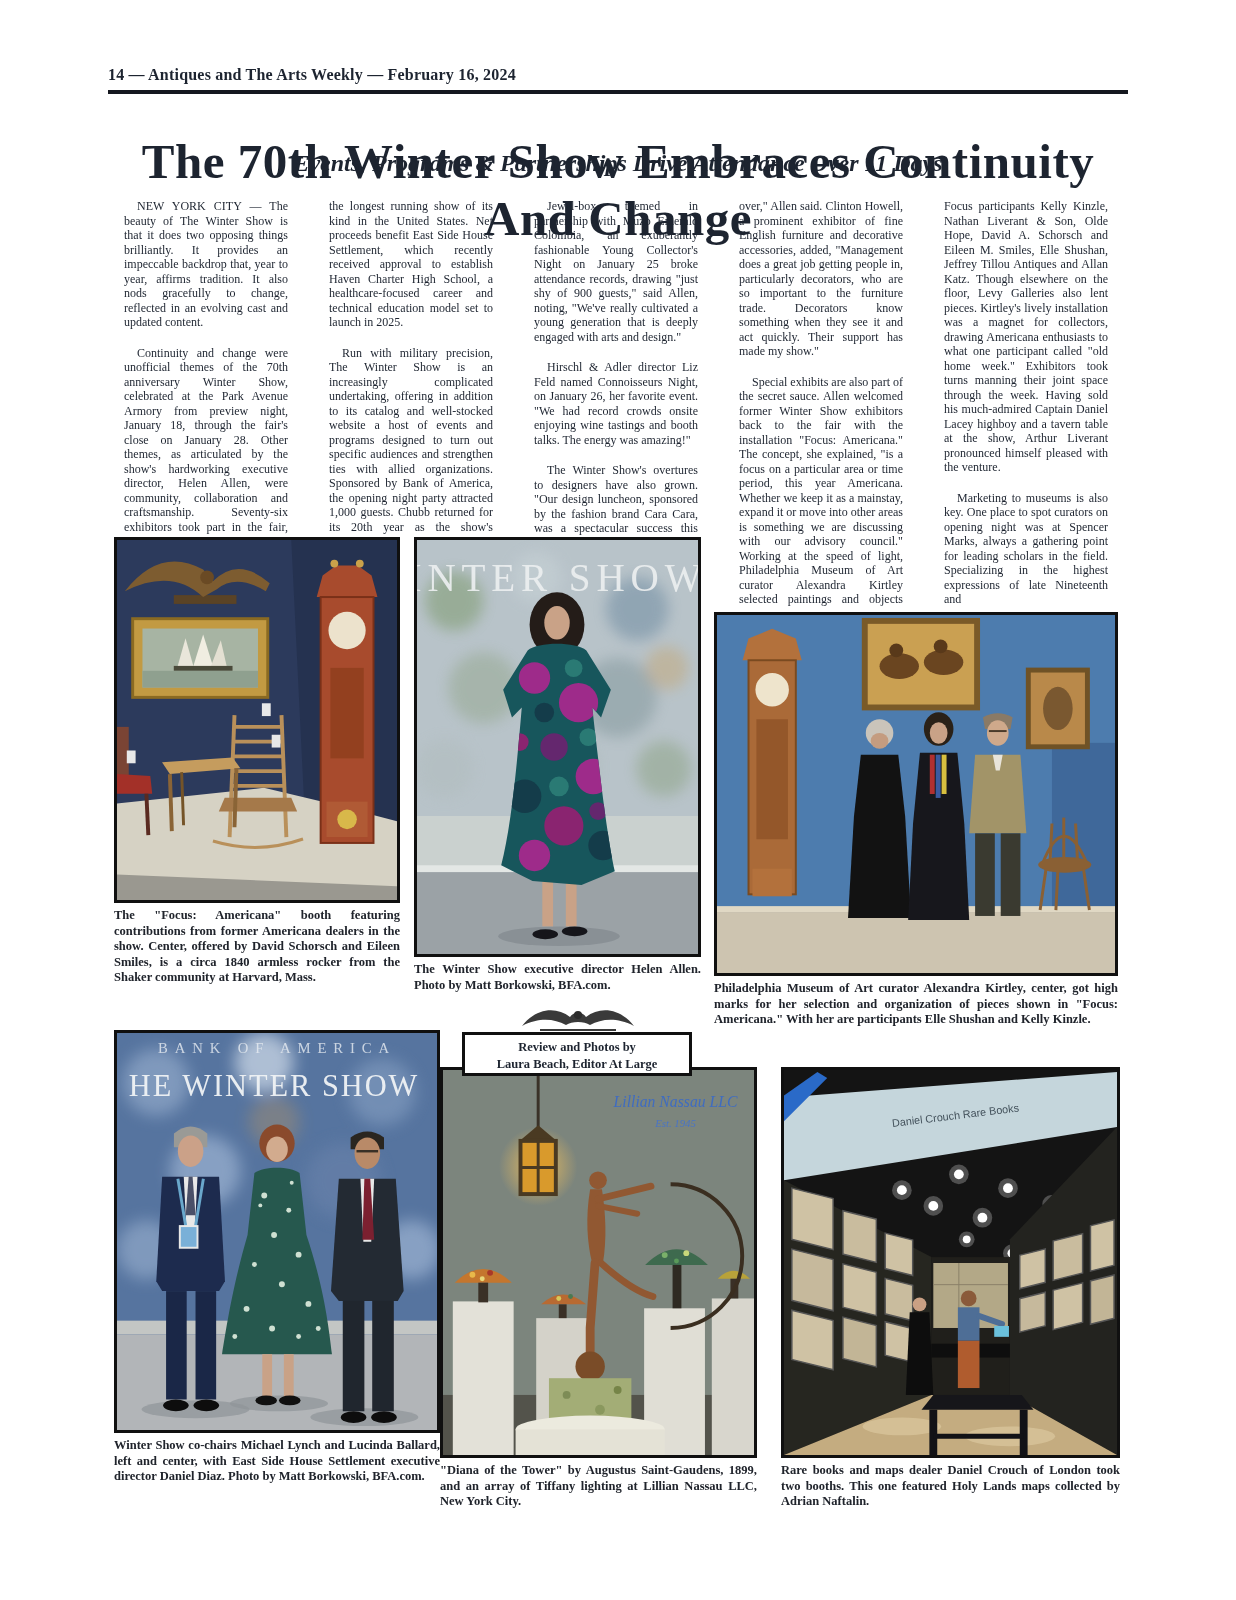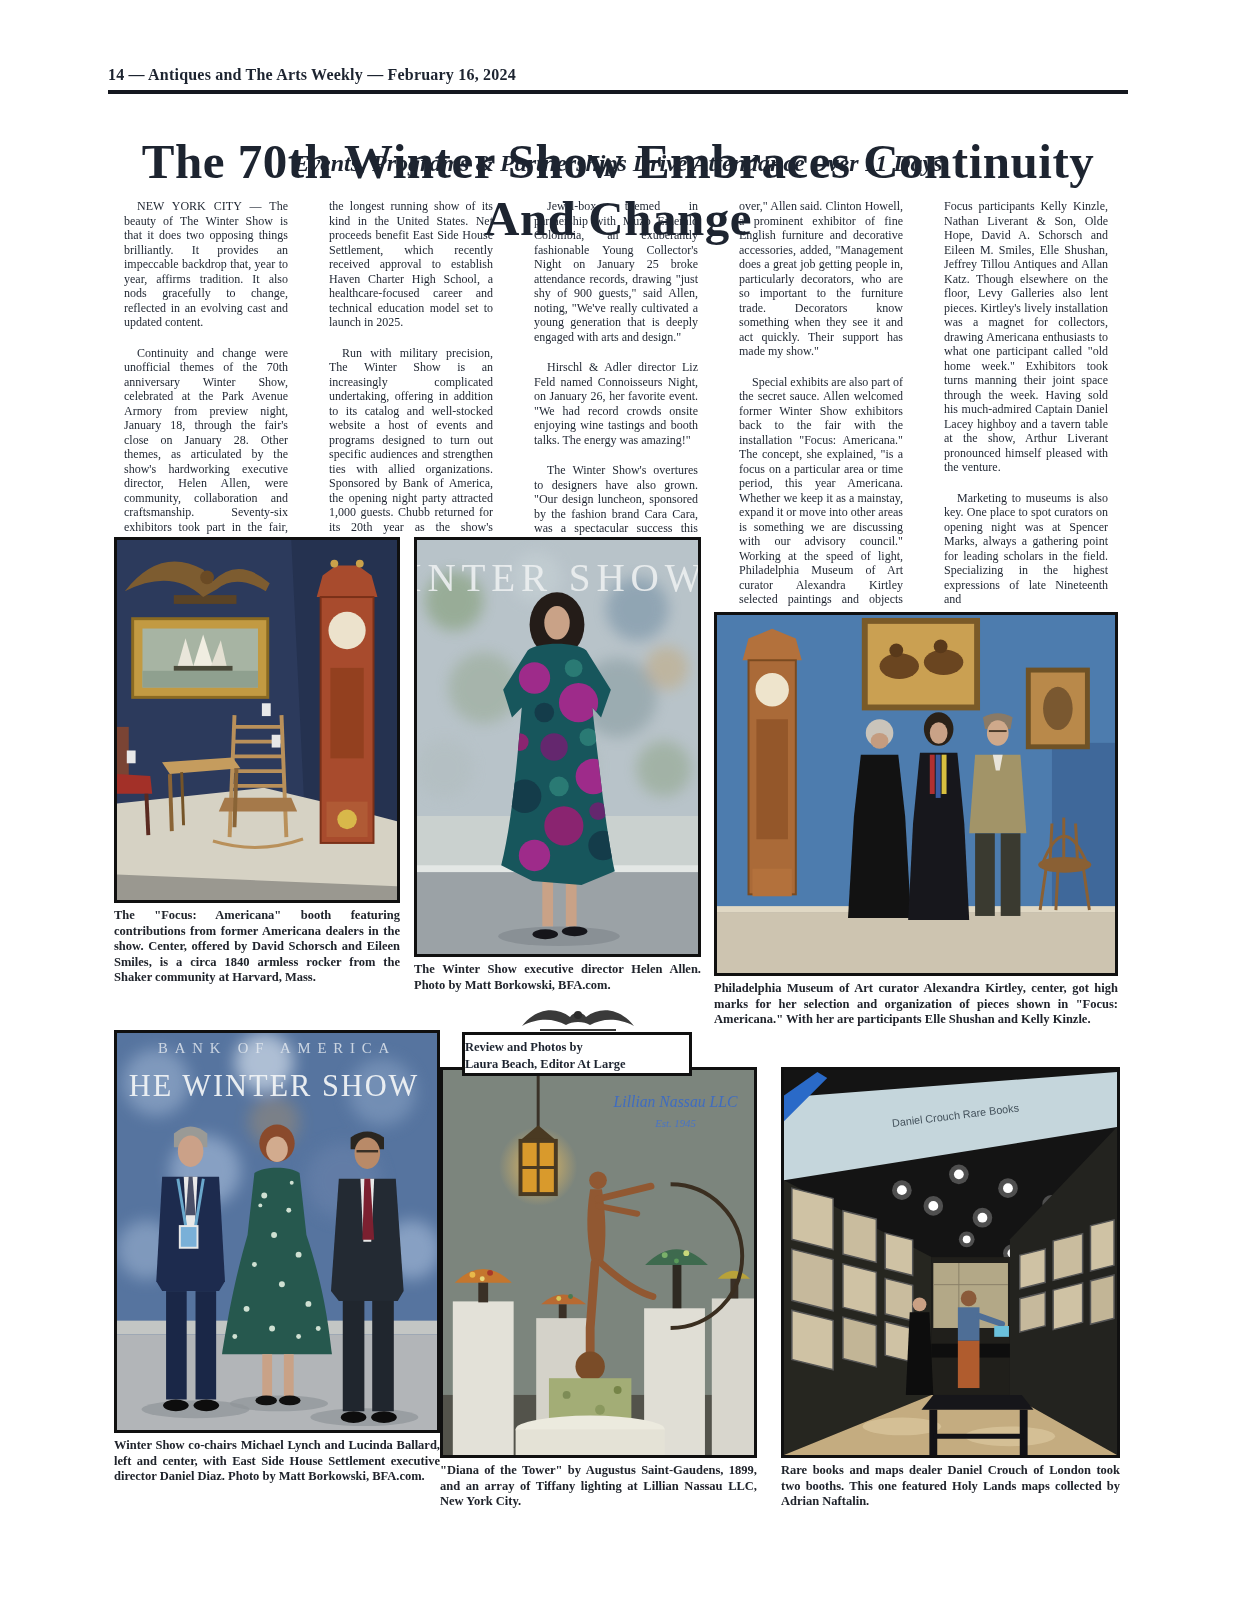--- a/index.html
+++ b/index.html
@@ -34,21 +34,21 @@
   .ph-maps{left:781px;top:1067px;width:339px;height:391px;}
   .caption{position:absolute;font-size:12.5px;font-weight:bold;line-height:15.5px;
     text-align:justify;color:#20242c;}
   .cap1{left:114px;top:908px;width:286px;}
   .cap2{left:414px;top:962px;width:287px;}
   .cap3{left:714px;top:981px;width:404px;}
   .cap4{left:114px;top:1438px;width:326px;}
   .cap5{left:440px;top:1463px;width:317px;}
   .cap6{left:781px;top:1463px;width:339px;}
   .review-box{position:absolute;left:462px;top:1032px;width:230px;height:44px;
-    border:3px solid #101010;background:#fff;text-align:left;
+    border:3px solid #101010;background:#fff;text-align:center;
     font-size:12.5px;font-weight:bold;line-height:17px;padding-top:4px;box-sizing:border-box;z-index:5;}
   .review-ornament{position:absolute;left:518px;top:1002px;width:120px;height:34px;z-index:6;}
 </style>
 </head>
 <body>
 
 <div class="page">
 
   <div class="folio">14 — Antiques and The Arts Weekly — February 16, 2024</div>
   <div class="folio-rule"></div>

